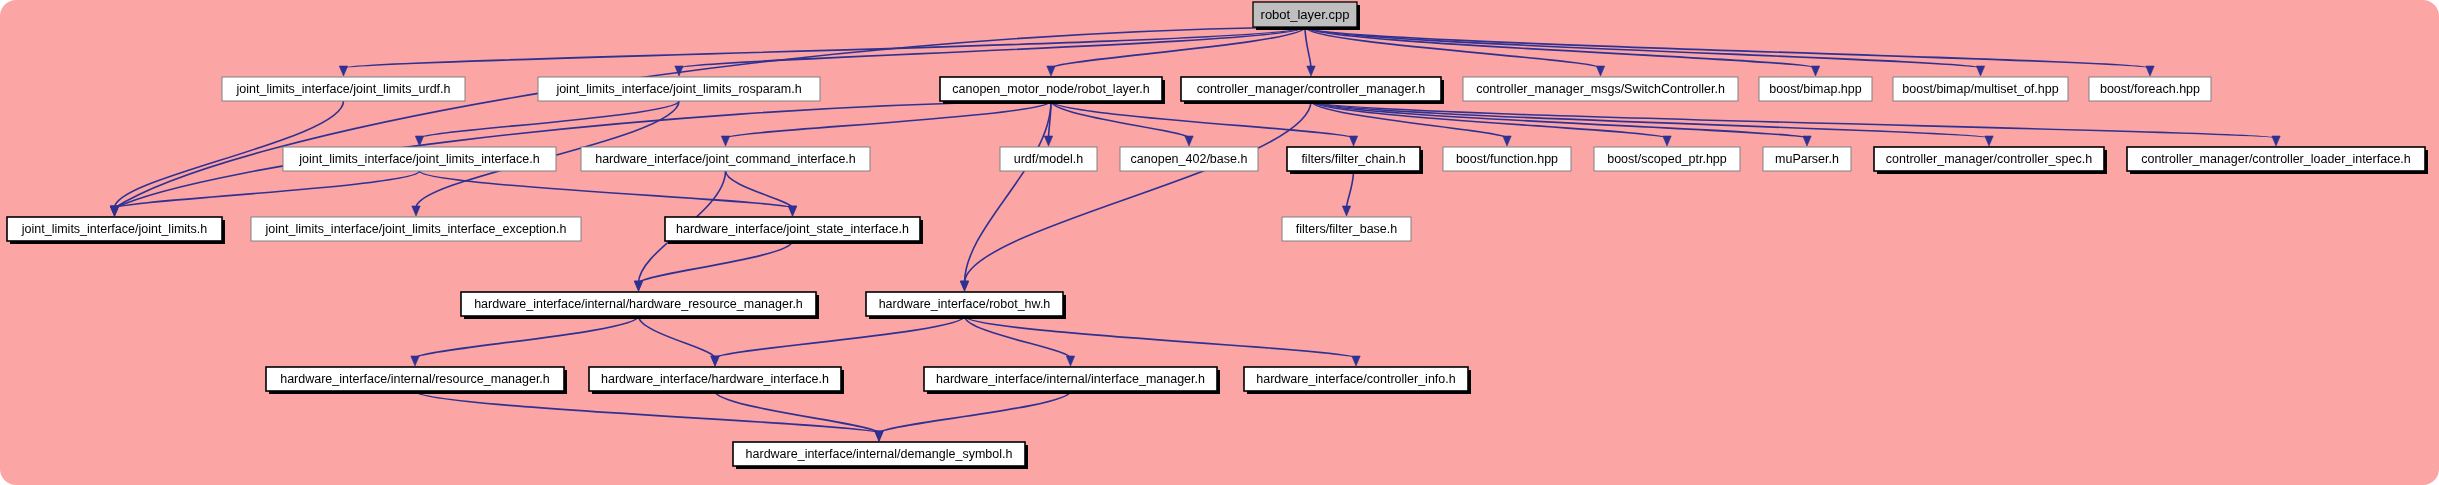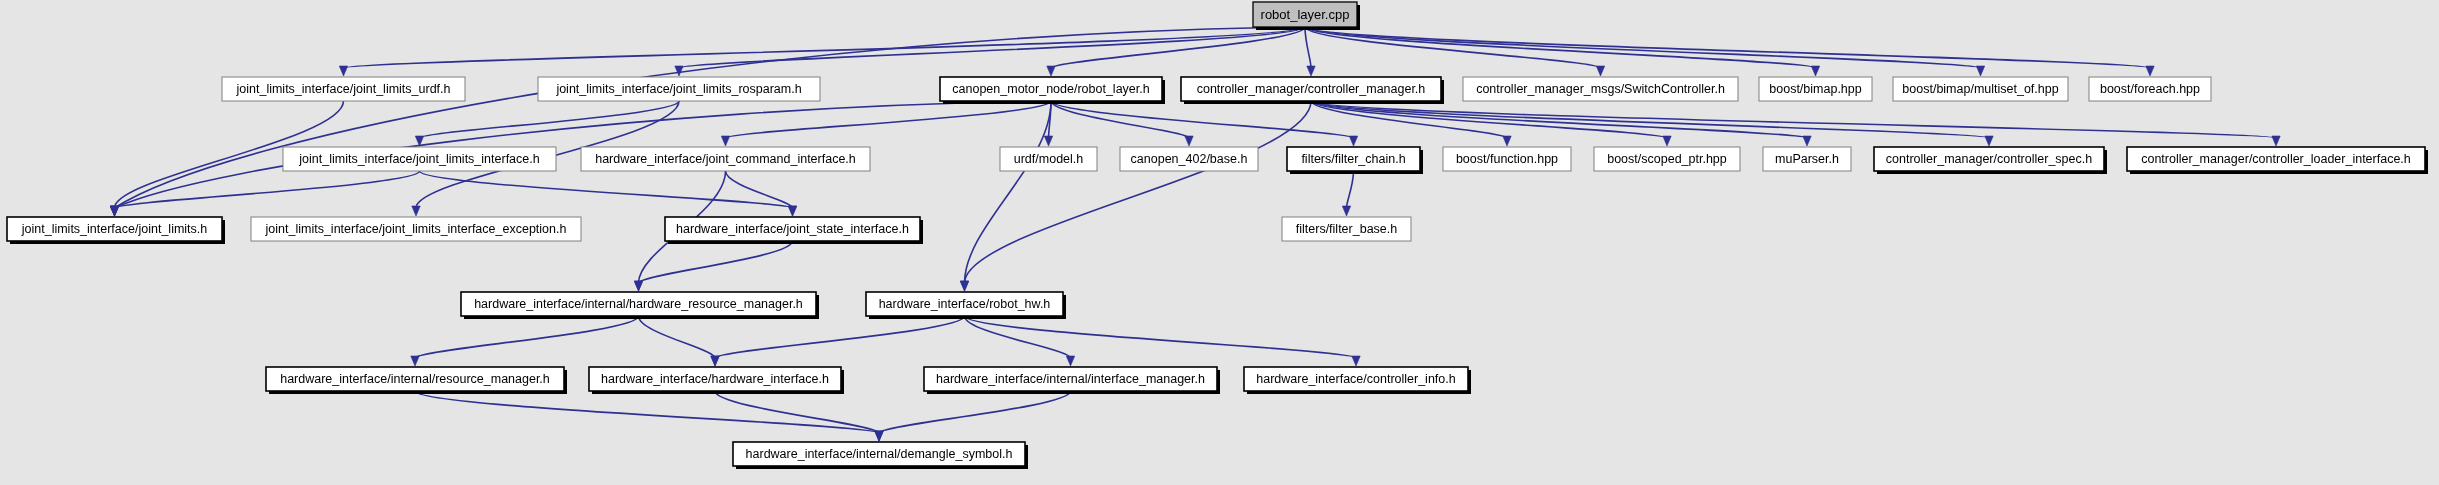--- a/index.html
+++ b/index.html
@@ -10,21 +10,22 @@
   body {
     width: 2439px;
     height: 485px;
     font-family: "Liberation Sans", sans-serif;
     overflow: hidden;
   }
   #graph-root {
     position: relative;
     width: 2439px;
     height: 485px;
-    background: #e5e5e5;
+    background: #fca5a5;
+    border-radius: 16px;
   }
   svg#dep-graph {
     position: absolute;
     top: 0;
     left: 0;
     width: 2439px;
     height: 485px;
     display: block;
   }
   .edge-path {

